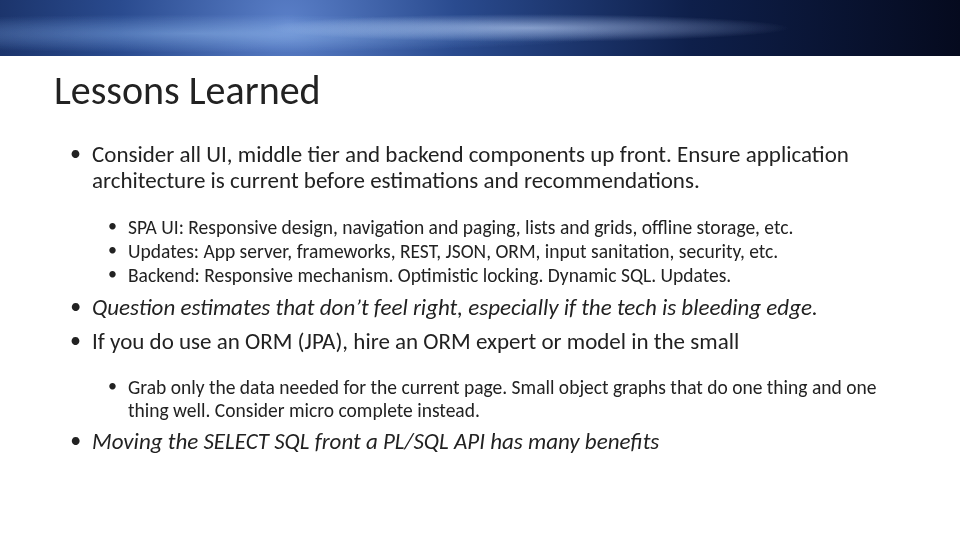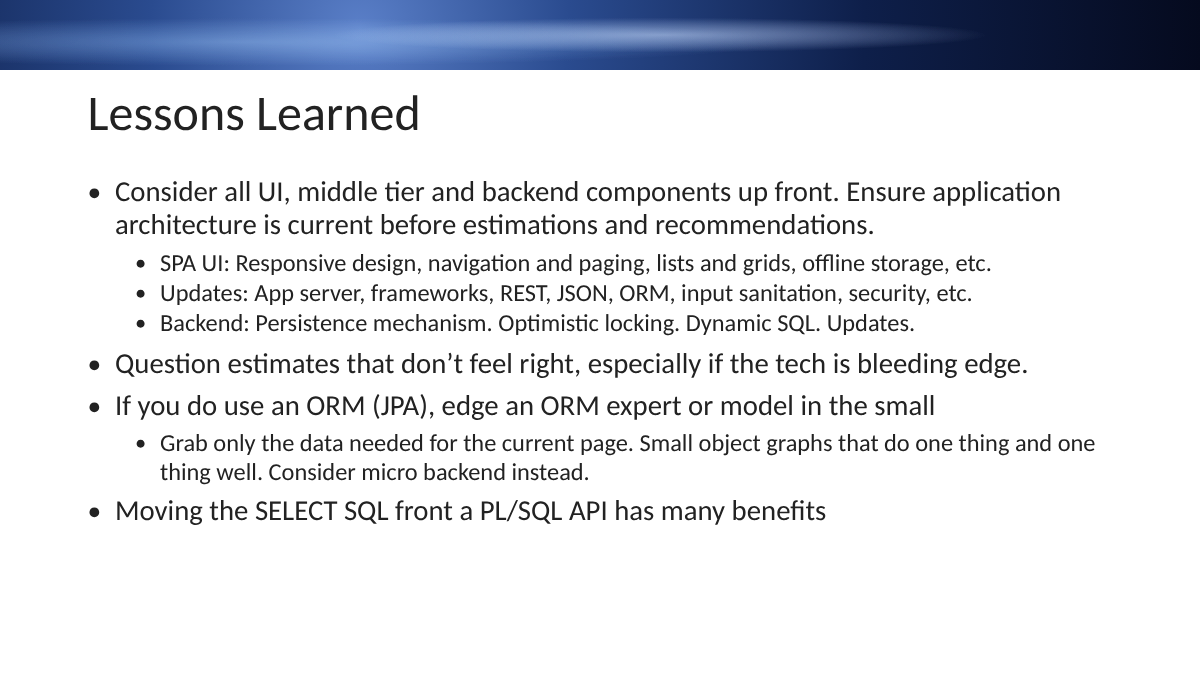--- a/index.html
+++ b/index.html
@@ -11,77 +11,77 @@
     position: relative; overflow: hidden;
   }
   .banner::before, .banner::after {
     content: ""; position: absolute; inset: 0;
     background: radial-gradient(ellipse at 55% 50%, rgba(180,200,255,0.35) 0%, transparent 35%),
                 radial-gradient(ellipse at 20% 60%, rgba(120,160,240,0.25) 0%, transparent 40%);
     mix-blend-mode: screen;
   }
   .title {
     position: absolute; left: 54px; top: 66px;
-    font-size: 40px; font-weight: 400; letter-spacing: 0px; margin-left: 16px;
+    font-size: 40px; font-weight: 400; letter-spacing: 0px;
   }
   .content {
     position: absolute; left: 66px; top: 142px; width: 838px;
   }
   ul { list-style: none; }
   .l1 > li {
     position: relative;
     padding-left: 26px;
     font-size: 23px; line-height: 1.12;
     margin-bottom: 8px;
   }
   .l1 > li::before {
     content: "•"; position: absolute; left: 4px; top: 0; font-size: 22px;
   }
   .l2 {
-    margin-top: 6px; margin-left: 14px;
+    margin-top: 22px; margin-left: 14px;
   }
   .l2 > li {
     position: relative;
     padding-left: 22px;
     font-size: 19.5px; line-height: 1.15;
     margin-bottom: 2px;
   }
   .l2 > li::before {
     content: "•"; position: absolute; left: 2px; top: 0; font-size: 18px;
   }
-  .gap-top { margin-top: 4px; }
+  .gap-top { margin-top: 4px; font-style: italic; }
 </style>
 </head>
 <body>
 
 <div class="slide">
   <div class="banner"></div>
 
   <div class="title">Lessons Learned</div>
 
   <div class="content">
     <ul class="l1">
 
       <li>
         <span>Consider all UI, middle tier and backend components up front. Ensure application architecture is current before estimations and recommendations.</span>
         <ul class="l2">
           <li><span>SPA UI: Responsive design, navigation and paging, lists and grids, offline storage, etc.</span></li>
           <li><span>Updates: App server, frameworks, REST, JSON, ORM, input sanitation, security, etc.</span></li>
-          <li><span>Backend: Persistence mechanism. Optimistic locking. Dynamic SQL. Updates.</span></li>
+          <li><span>Backend: Responsive mechanism. Optimistic locking. Dynamic SQL. Updates.</span></li>
         </ul>
       </li>
 
       <li class="gap-top">
         <span>Question estimates that don’t feel right, especially if the tech is bleeding edge.</span>
       </li>
 
       <li>
-        <span>If you do use an ORM (JPA), edge an ORM expert or model in the small</span>
+        <span>If you do use an ORM (JPA), hire an ORM expert or model in the small</span>
         <ul class="l2">
-          <li><span>Grab only the data needed for the current page. Small object graphs that do one thing and one thing well. Consider micro backend instead.</span></li>
+          <li><span>Grab only the data needed for the current page. Small object graphs that do one thing and one thing well. Consider micro complete instead.</span></li>
         </ul>
       </li>
 
       <li class="gap-top">
         <span>Moving the SELECT SQL front a PL/SQL API has many benefits</span>
       </li>
 
     </ul>
   </div>
 </div>

